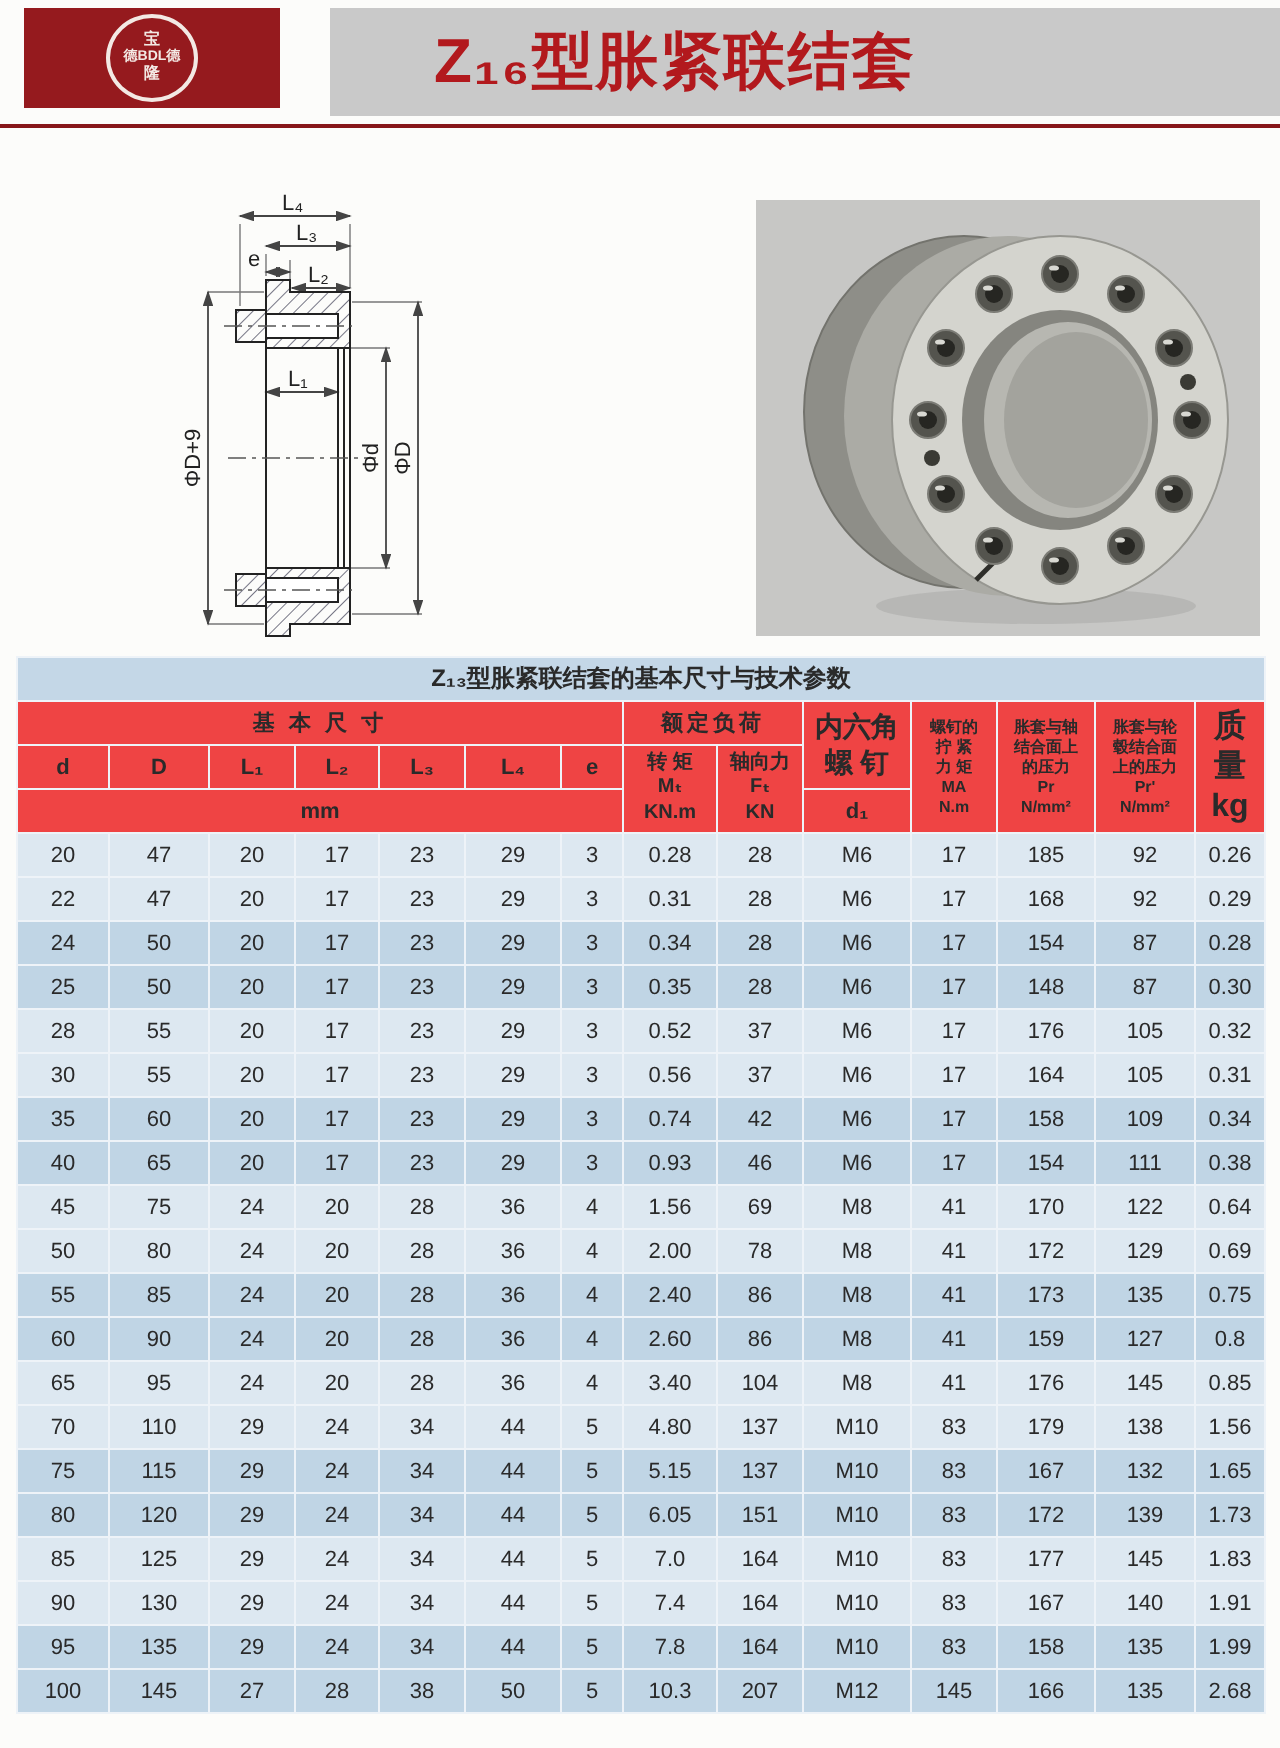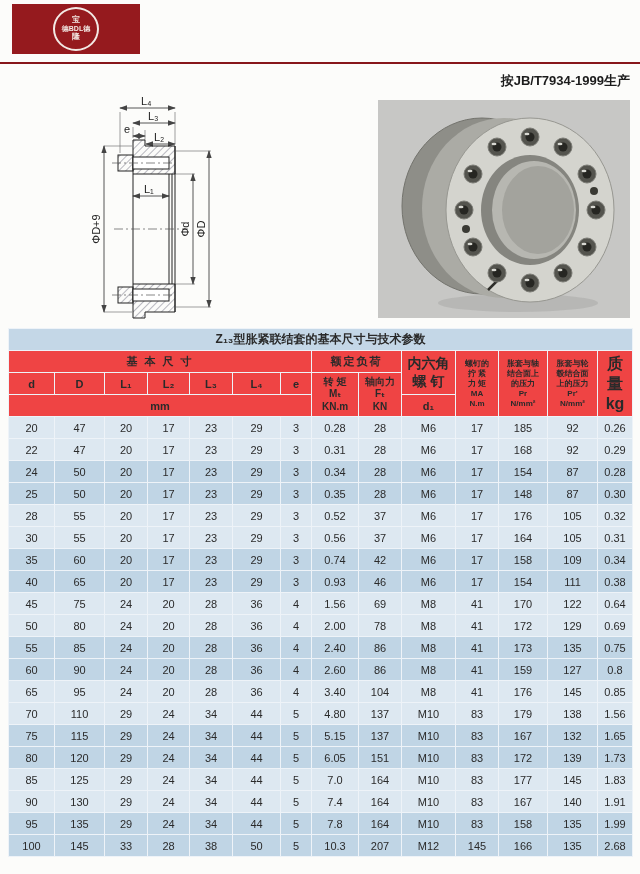--- a/index.html
+++ b/index.html
@@ -45,22 +45,24 @@
 
 <div class="page">
 
   <div class="logo-box">
     <div class="logo-ellipse">
       <span>宝</span>
       <span class="mid">德BDL德</span>
       <span>隆</span>
     </div>
   </div>
+  <div class="title-bar">
+    <div class="title-text">Z₁₆型胀紧联结套</div>
+  </div>
   <div class="red-rule"></div>
-  <div class="std-note">按JB/T7934-1999生产</div>
 
   <svg class="drawing" viewBox="0 0 332 232">
     <defs>
       <pattern id="hatch" width="5" height="5" patternUnits="userSpaceOnUse" patternTransform="rotate(45)">
         <line x1="0" y1="0" x2="0" y2="5" stroke="#667" stroke-width="0.9"></line>
       </pattern>
       <marker id="arr" markerWidth="9" markerHeight="6" refX="8" refY="3" orient="auto-start-reverse">
         <path d="M0,0 L9,3 L0,6 Z" fill="#444"></path>
       </marker>
     </defs>
@@ -564,21 +566,21 @@
             <td>164</td>
             <td>M10</td>
             <td>83</td>
             <td>158</td>
             <td>135</td>
             <td>1.99</td>
           </tr>
           <tr class="dark">
             <td>100</td>
             <td>145</td>
-            <td>33</td>
+            <td>27</td>
             <td>28</td>
             <td>38</td>
             <td>50</td>
             <td>5</td>
             <td>10.3</td>
             <td>207</td>
             <td>M12</td>
             <td>145</td>
             <td>166</td>
             <td>135</td>

